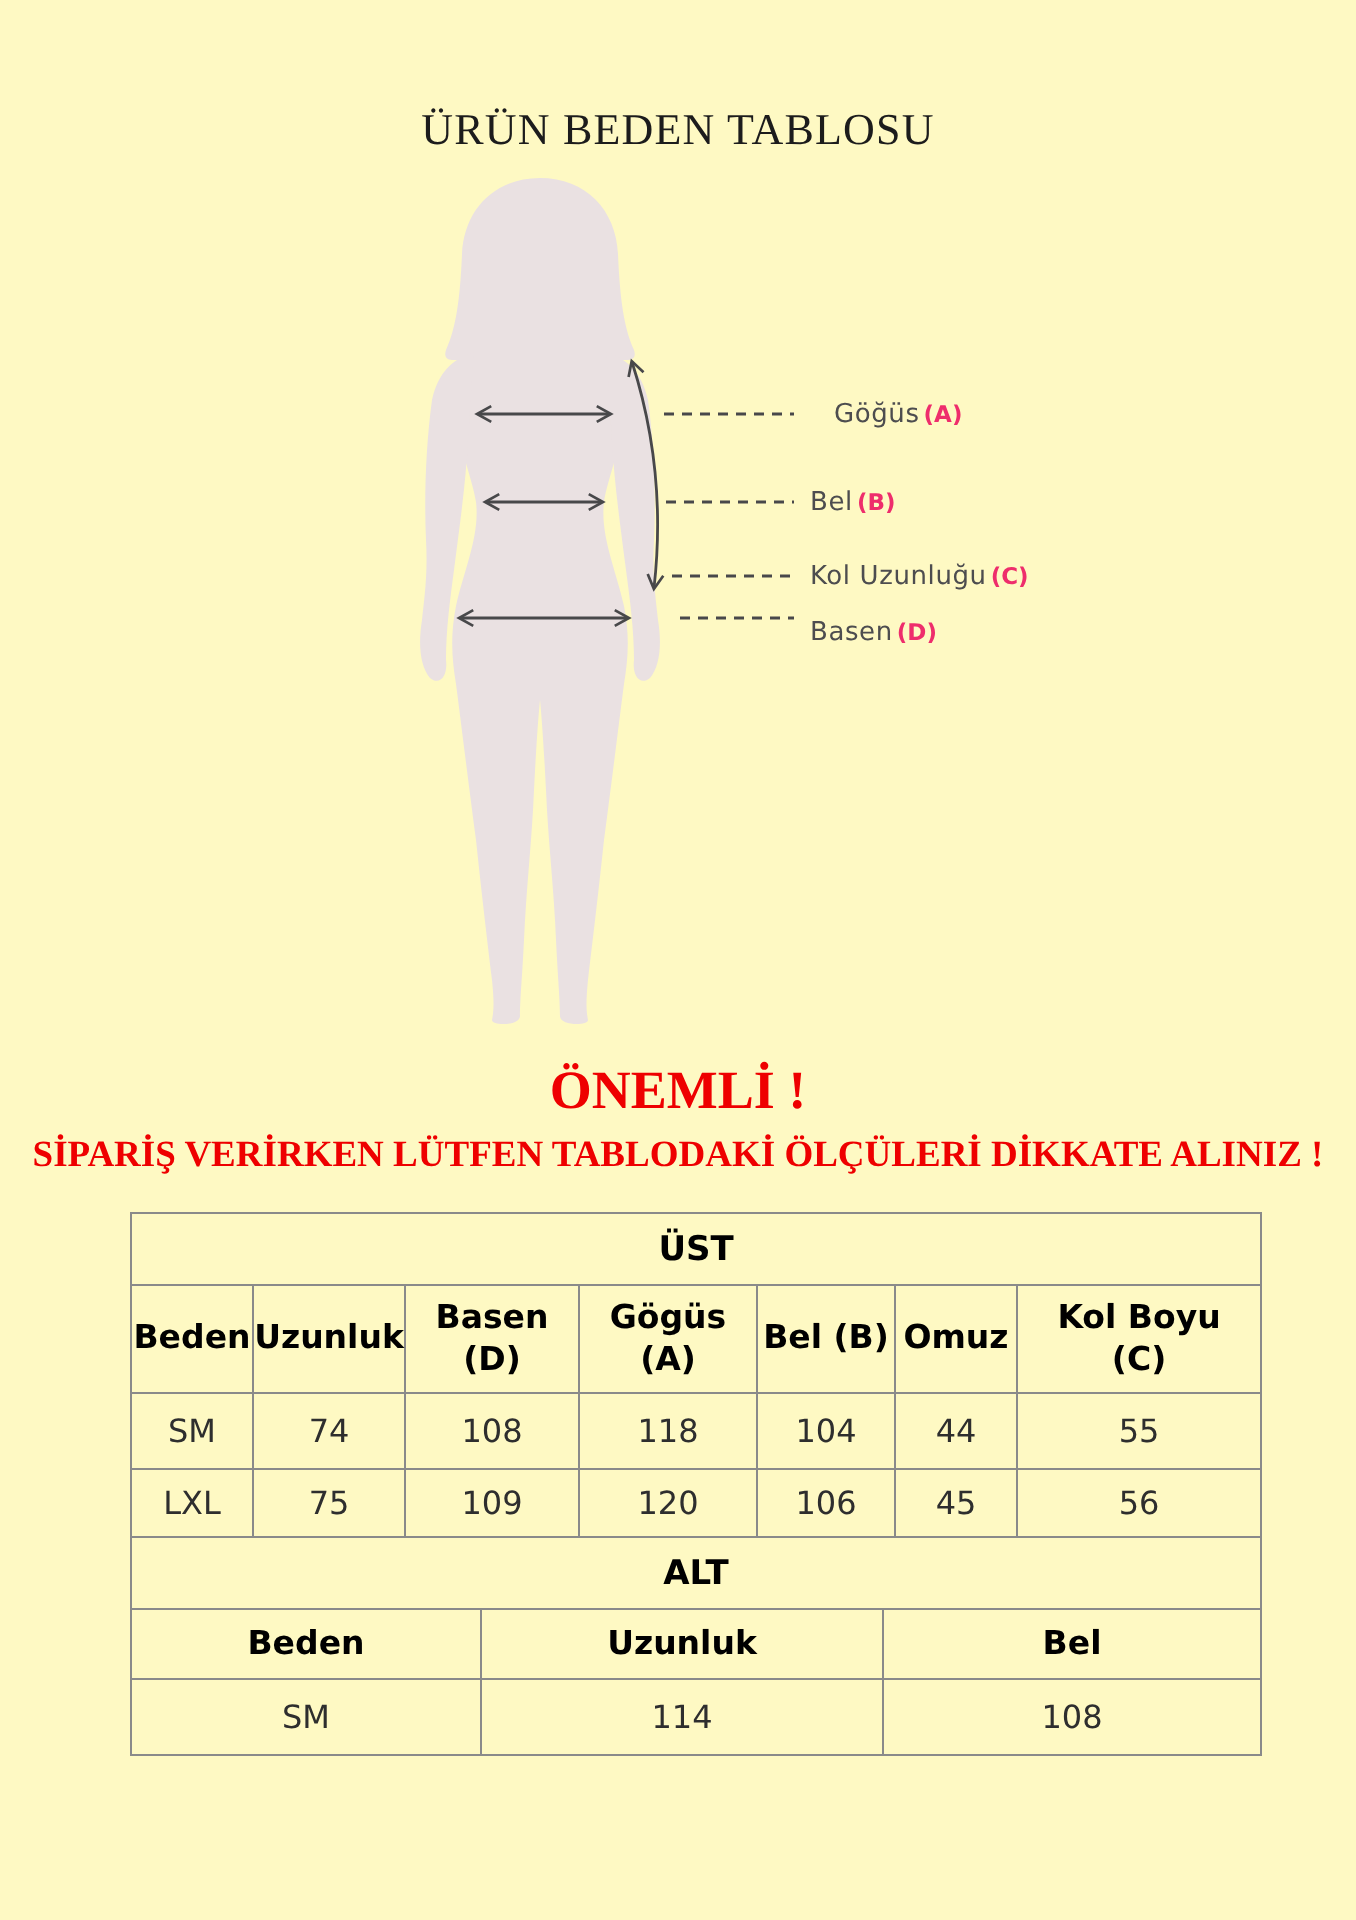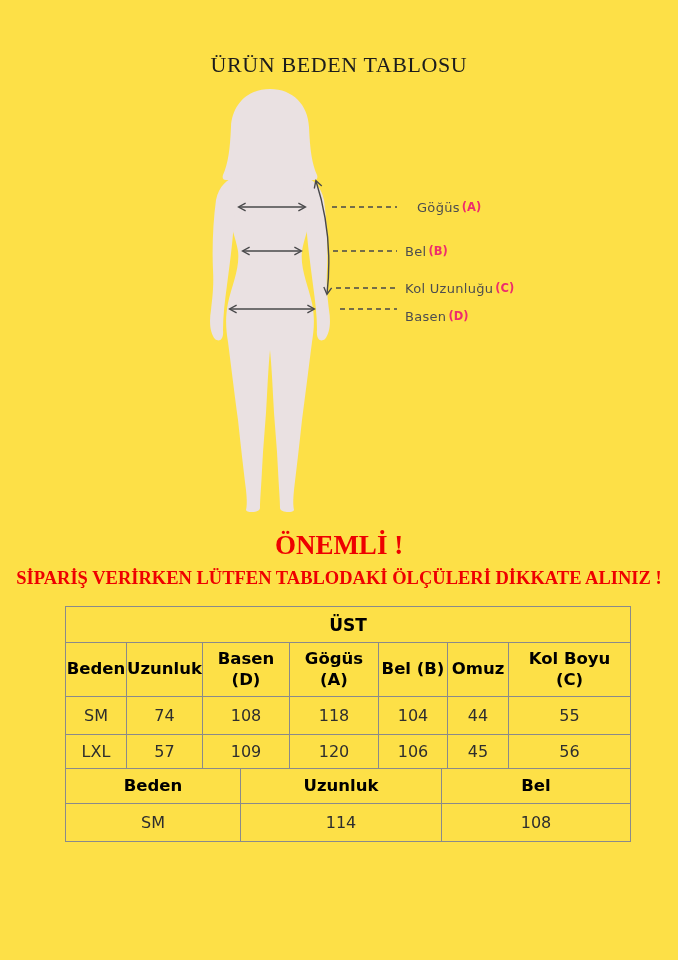--- a/index.html
+++ b/index.html
@@ -1,16 +1,16 @@
 <!DOCTYPE html>
 <html><head>
 <meta charset="utf-8">
 <style>
   html,body{margin:0;padding:0;background:#ffffff;}
-  .page{position:relative;width:678px;height:960px;background:#fde047;overflow:hidden;
+  .page{position:relative;width:678px;height:960px;background:#fef9c3;overflow:hidden;
         font-family:"DejaVu Sans",sans-serif;}
 
   .page-title{position:absolute;top:52px;left:0;width:678px;text-align:center;
     font-family:"Liberation Serif",serif;font-size:22px;color:#1c1c1c;letter-spacing:.6px;}
 
   .diagram-svg{position:absolute;left:0;top:0;}
 
   .m-label{position:absolute;left:405px;height:16px;display:flex;align-items:center;
     font-size:13px;color:#4d4d4f;letter-spacing:.3px;white-space:nowrap;}
   .m-label .code{color:#ee2d6c;font-size:11.5px;margin-left:2px;font-weight:bold;letter-spacing:0;}
@@ -131,37 +131,40 @@
         <td>SM</td>
         <td>74</td>
         <td>108</td>
         <td>118</td>
         <td>104</td>
         <td>44</td>
         <td>55</td>
       </tr>
       <tr class="data-row" style="height:34px">
         <td>LXL</td>
-        <td>57</td>
+        <td>75</td>
         <td>109</td>
         <td>120</td>
         <td>106</td>
         <td>45</td>
         <td>56</td>
       </tr>
     </tbody>
   </table>
 
   <table class="size-table" id="alt-table">
     <colgroup>
       <col style="width:175px">
         <col style="width:201px">
         <col style="width:189px">
     </colgroup>
     <tbody>
+      <tr class="sec-title" style="height:36px">
+        <td colspan="3">ALT</td>
+      </tr>
       <tr class="head-row" style="height:35px">
         <th>Beden</th>
         <th>Uzunluk</th>
         <th>Bel</th>
       </tr>
       <tr class="data-row" style="height:38px">
         <td>SM</td>
         <td>114</td>
         <td>108</td>
       </tr>

